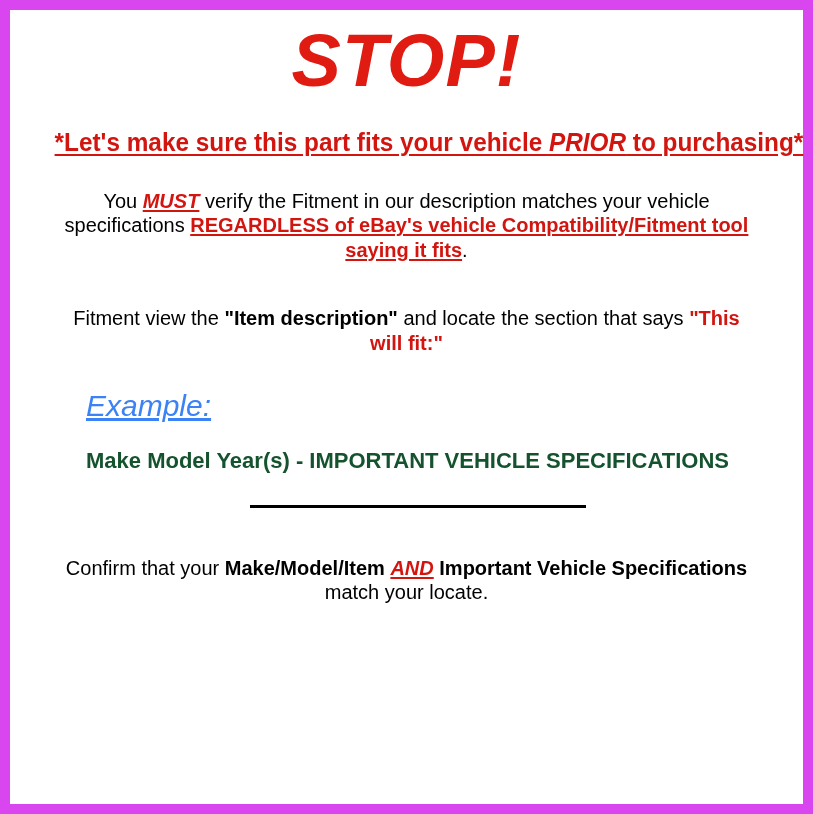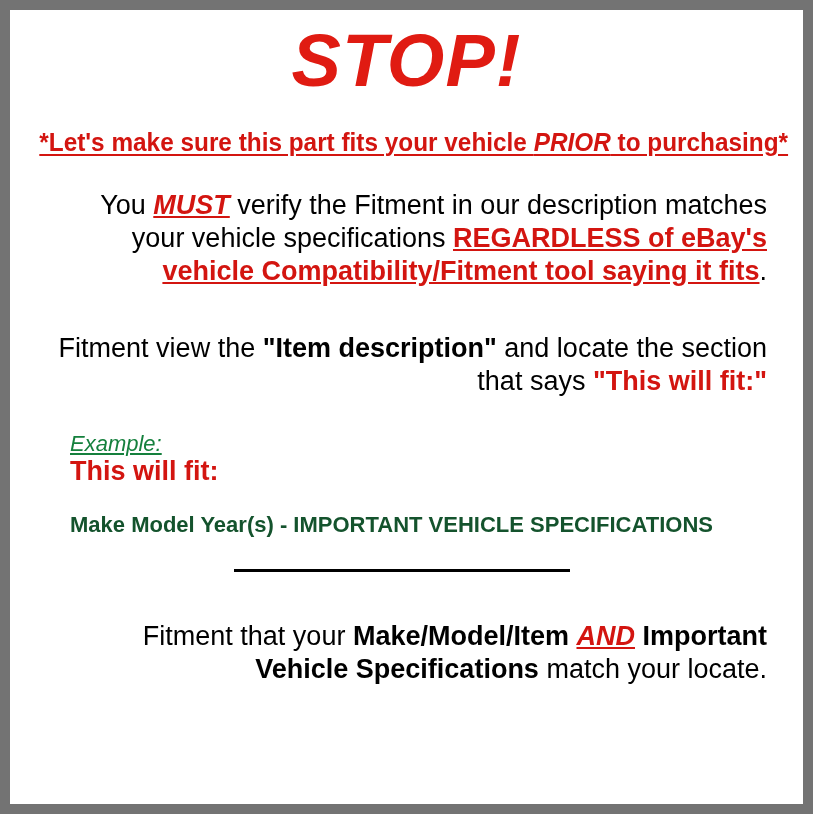--- a/index.html
+++ b/index.html
@@ -12,22 +12,22 @@
     height: 814px;
     overflow: hidden;
     font-family: "Liberation Sans", sans-serif;
   }
 
   #fitment-notice {
     box-sizing: border-box;
     width: 813px;
     height: 814px;
     background: #ffffff;
-    border: 10px solid #737373;
-    padding: 0 12px;
+    border: 10px solid #d946ef;
+    padding: 0 28px;
     position: relative;
   }
 
   .stop-heading {
     text-align: center;
     color: #e01b12;
     font-weight: bold;
     font-style: italic;
     font-size: 74px;
     line-height: 1.0;
@@ -47,23 +47,23 @@
     text-underline-offset: 3px;
     transform: scaleX(0.955);
     transform-origin: center;
     white-space: nowrap;
   }
   .subtitle-line .ital {
     font-style: italic;
   }
 
   .para {
-    text-align: right;
+    text-align: center;
     color: #000000;
-    font-size: 27px;
+    font-size: 20px;
     line-height: 1.22;
     margin: 16px;
     padding: 0 8px;
   }
 
   .para-must     { margin-top: 33px; }
   .para-please   { margin-top: 44px; }
   .para-confirm  { margin-top: 43px; }
   .para-vin      { margin-top: 40px; }
 
@@ -89,22 +89,22 @@
     font-weight: bold;
   }
 
   .example-block {
     margin: 34px 0 0 0;
     padding-left: 48px;
     text-align: left;
   }
   .example-label {
     font-style: italic;
-    font-size: 22px;
-    color: #15803d;
+    font-size: 30px;
+    color: #3b82f6;
     text-decoration: underline;
     text-underline-offset: 2px;
     line-height: 1.12;
     display: inline-block;
   }
   .example-fit {
     color: #d31510;
     font-weight: bold;
     font-size: 27px;
     line-height: 1.08;
@@ -149,26 +149,25 @@
   </p>
 
   <p class="para para-please">
     <span>Fitment view the </span><span class="k-bold">"Item description"</span><span> and locate the section that says </span><span class="r-bold">"This will fit:"</span>
   </p>
 
   <div class="example-block">
     <div>
       <span class="example-label">Example:</span>
     </div>
-    <div class="example-fit">This will fit:</div>
     <div class="example-spec">Make Model Year(s) - IMPORTANT VEHICLE SPECIFICATIONS</div>
   </div>
 
   <div class="divider-wrap">
     <div class="divider-rule"></div>
   </div>
 
   <p class="para para-confirm">
-    <span>Fitment that your </span><span class="k-bold">Make/Model/Item</span><span> </span><span class="r-bold-u-ital">AND</span><span> </span><span class="k-bold">Important Vehicle Specifications</span><span> match your locate.</span>
+    <span>Confirm that your </span><span class="k-bold">Make/Model/Item</span><span> </span><span class="r-bold-u-ital">AND</span><span> </span><span class="k-bold">Important Vehicle Specifications</span><span> match your locate.</span>
   </p>
 
 
 </div>
 
 </body></html>

